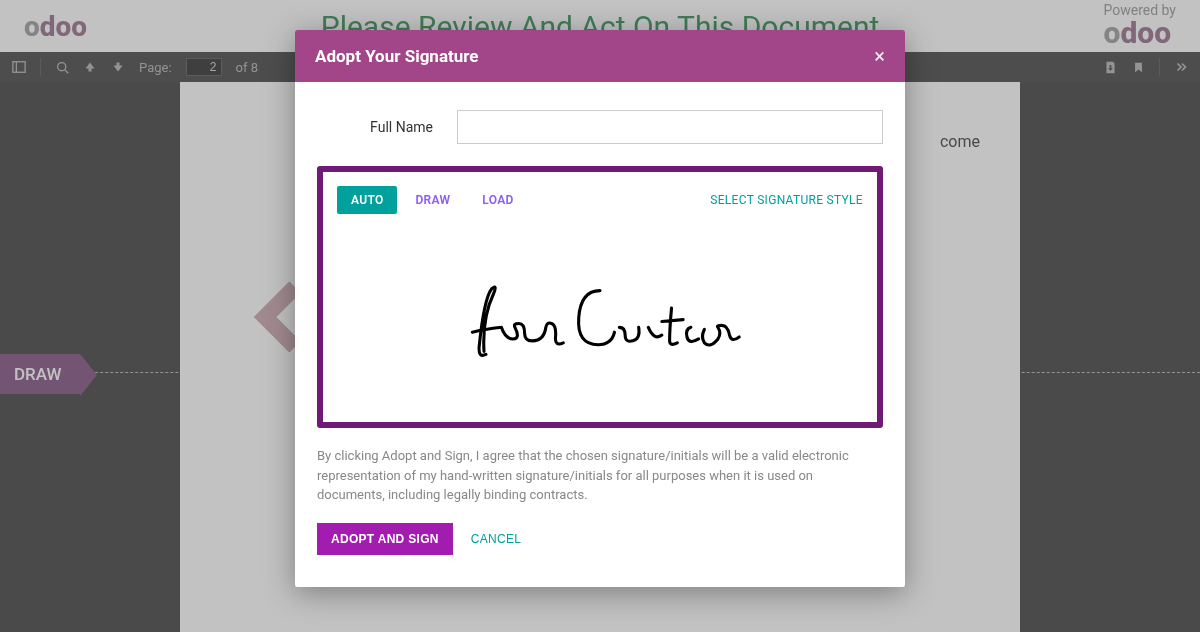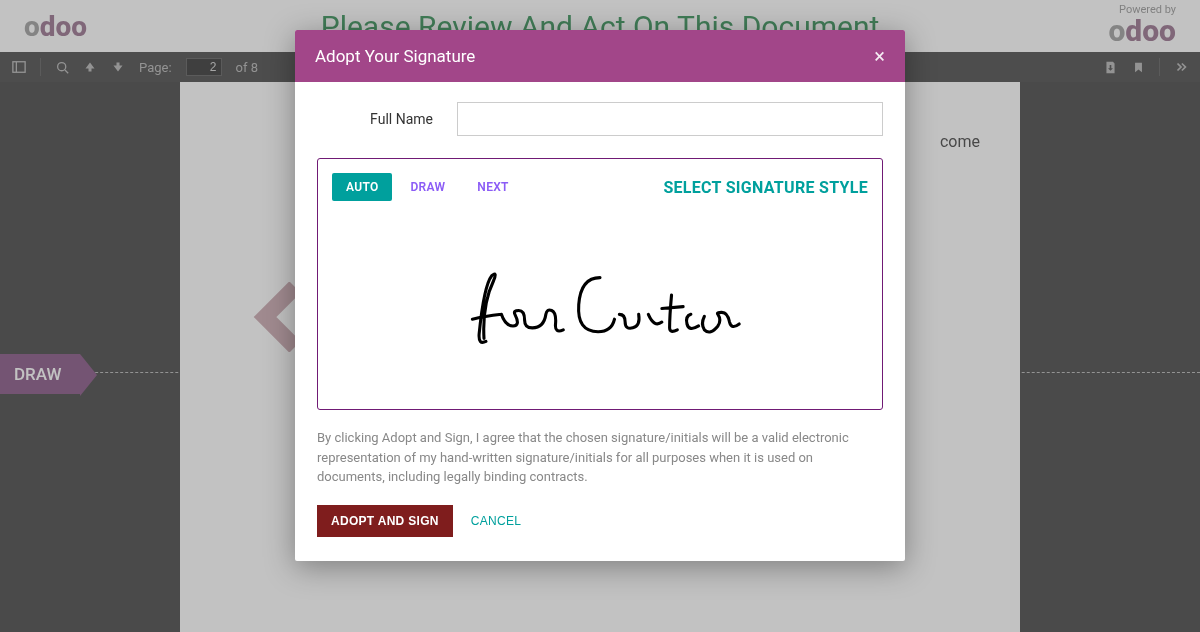--- a/index.html
+++ b/index.html
@@ -4,21 +4,21 @@
 <style>
 * { box-sizing: border-box; margin: 0; padding: 0; }
 body { font-family: -apple-system, BlinkMacSystemFont, "Segoe UI", Roboto, Helvetica, Arial, sans-serif; background: #1a1a1a; width: 1200px; height: 632px; overflow: hidden; position: relative; }
 
 
 .bg-overlay { position: absolute; inset: 0; background: rgba(120,120,120,0.45); z-index: 50; pointer-events: none; }
 
 
 .top-header { background: #fff; height: 52px; display: flex; align-items: center; justify-content: space-between; padding: 0 24px; position: relative; }
 .logo-right { text-align: right; }
-.powered-by { font-size: 11px; color: #888; display: block; line-height: 1; margin-bottom: -2px; }
+.powered-by { font-size: 14px; color: #888; display: block; line-height: 1; margin-bottom: -2px; }
 .page-title { position: absolute; left: 50%; transform: translateX(-50%); font-size: 30px; color: #15803d; font-weight: 400; }
 
 
 .toolbar { background: #2b2b2b; height: 30px; display: flex; align-items: center; padding: 0 12px; color: #aaa; font-size: 13px; justify-content: space-between; gap: 32px; }
 .toolbar-left { display: flex; align-items: center; gap: 14px; }
 .toolbar-right { display: flex; align-items: center; gap: 14px; }
 .t-icon { width: 14px; height: 14px; display: inline-flex; align-items: center; justify-content: center; color: #aaa; }
 .page-input { width: 36px; height: 18px; background: #111; border: 1px solid #444; color: #ccc; text-align: right; font-size: 12px; padding-right: 4px; }
 .page-label { color: #aaa; }
 .toolbar-divider { width: 1px; height: 18px; background: #444; }
@@ -35,38 +35,38 @@
 .dashed { border-top: 1px dashed #aaa; position: absolute; left: 0; right: 0; top: 290px; }
 
 
 .next-btn { position: absolute; left: 0; top: 272px; background: #72386f; color: #fff; padding: 10px 18px 10px 14px; font-size: 17px; font-weight: 500; z-index: 10; }
 .next-btn::after { content: ""; position: absolute; right: -17px; top: 0; border-left: 17px solid #72386f; border-top: 21px solid transparent; border-bottom: 21px solid transparent; }
 
 
 .modal-backdrop { position: absolute; inset: 0; z-index: 100; display: flex; justify-content: center; padding-top: 30px; }
 .modal { width: 610px; background: #fff; box-shadow: 0 6px 30px rgba(0,0,0,0.35); border-radius: 2px; overflow: hidden; height: fit-content; }
 .modal-header { background: #a24689; color: #fff; padding: 14px 20px; display: flex; justify-content: space-between; align-items: center; }
-.modal-title { font-size: 17px; font-weight: 400; }
+.modal-title { font-size: 17px; font-weight: 700; }
 .close-x { color: #fff; font-size: 20px; cursor: pointer; opacity: 0.9; }
-.modal-body { padding: 20px 22px; }
+.modal-body { padding: 28px 22px; }
 .form-row { display: flex; align-items: center; margin-bottom: 22px; }
 .form-label { width: 140px; text-align: right; padding-right: 24px; font-size: 14px; color: #333; }
 .form-input { flex: 1; border: 1px solid #ccc; height: 34px; padding: 6px 10px; font-size: 14px; }
 
-.sig-panel { border: 1px solid #701a75; border-radius: 3px; }
+.sig-panel { border: 6px solid #701a75; border-radius: 3px; }
 .sig-tabs { display: flex; align-items: center; padding: 14px 14px 8px; gap: 4px; }
 .sig-tab { font-size: 12px; font-weight: 600; color: #8b5cf6; padding: 7px 14px; cursor: pointer; letter-spacing: 0.3px; }
 .sig-tab.active { background: #00A09D; color: #fff; border-radius: 2px; }
-.sig-style { margin-left: auto; color: #00A09D; font-size: 16px; font-weight: 700; cursor: pointer; letter-spacing: 0.3px; }
+.sig-style { margin-left: auto; color: #00A09D; font-size: 12px; font-weight: 400; cursor: pointer; letter-spacing: 0.3px; }
 .sig-canvas { height: 200px; display: flex; align-items: center; justify-content: center; }
 .sig-canvas svg { width: 290px; }
 
 .legal { font-size: 13px; color: #888; line-height: 1.5; margin: 18px 0; }
 .modal-footer { display: flex; gap: 6px; padding: 0 0 4px; }
-.btn-primary { background: #7f1d1d; color: #fff; border: none; padding: 9px 14px; font-size: 12px; font-weight: 600; cursor: pointer; letter-spacing: 0.3px; }
+.btn-primary { background: #a21caf; color: #fff; border: none; padding: 9px 14px; font-size: 12px; font-weight: 600; cursor: pointer; letter-spacing: 0.3px; }
 .btn-link { background: transparent; color: #00A09D; border: none; padding: 9px 12px; font-size: 12px; font-weight: 400; cursor: pointer; letter-spacing: 0.3px; }
 
 .odoo-logo { display: flex; align-items: center; }
 .odoo-o1 { color: #8f8f8f; }
 .odoo-rest { color: #875A7B; }
 </style>
 </head>
 <body>
 
 <div class="top-header">
@@ -166,21 +166,21 @@
     </div>
     <div class="modal-body">
       <div class="form-row">
         <label class="form-label">Full Name</label>
         <input class="form-input" value="" style="">
       </div>
       <div class="sig-panel">
         <div class="sig-tabs">
           <span class="sig-tab active">AUTO</span>
           <span class="sig-tab">DRAW</span>
-          <span class="sig-tab">NEXT</span>
+          <span class="sig-tab">LOAD</span>
           <span class="sig-style">SELECT SIGNATURE STYLE</span>
         </div>
         <div class="sig-canvas">
           <svg viewBox="0 0 300 90">
             <path d="M30,75 Q28,40 40,15 Q44,5 38,10 Q30,20 25,70 Q24,82 32,78 M18,55 Q30,52 48,50 M48,50 Q52,62 60,62 Q68,62 62,50 Q60,46 66,46 Q72,46 72,56 Q72,64 80,64 Q92,64 94,50 Q95,44 100,46 Q105,48 104,60 Q103,70 112,66" fill="none" stroke="#000" stroke-width="3.2" stroke-linecap="round" stroke-linejoin="round"></path>
             <path d="M150,12 Q130,12 128,40 Q126,68 148,68 Q162,68 165,55 M170,50 Q176,50 176,58 Q176,66 184,64 Q192,62 190,50 M200,50 Q206,64 214,58 M224,30 Q222,52 222,64 Q222,70 230,66 M214,44 L236,42 M244,50 Q238,52 240,60 Q242,68 252,62 M258,52 Q254,60 258,66 Q264,72 272,62 Q276,56 272,50 Q270,48 276,48 Q282,48 284,58 Q286,66 294,60" fill="none" stroke="#000" stroke-width="3.2" stroke-linecap="round" stroke-linejoin="round"></path>
           </svg>
         </div>
       </div>
       <p class="legal">By clicking Adopt and Sign, I agree that the chosen signature/initials will be a valid electronic representation of my hand-written signature/initials for all purposes when it is used on documents, including legally binding contracts.</p>

